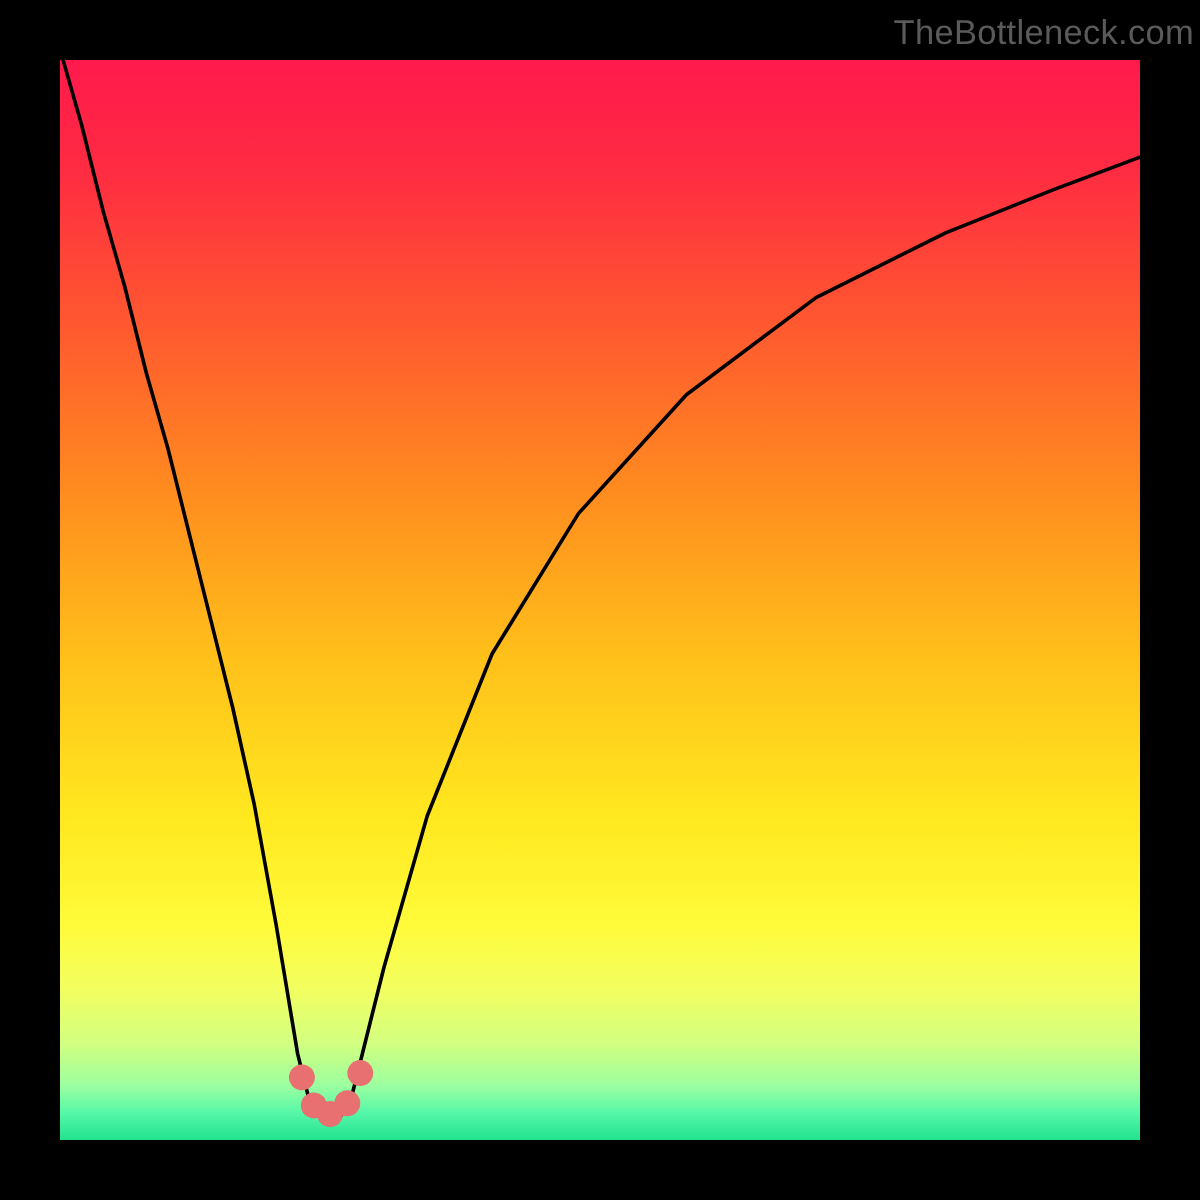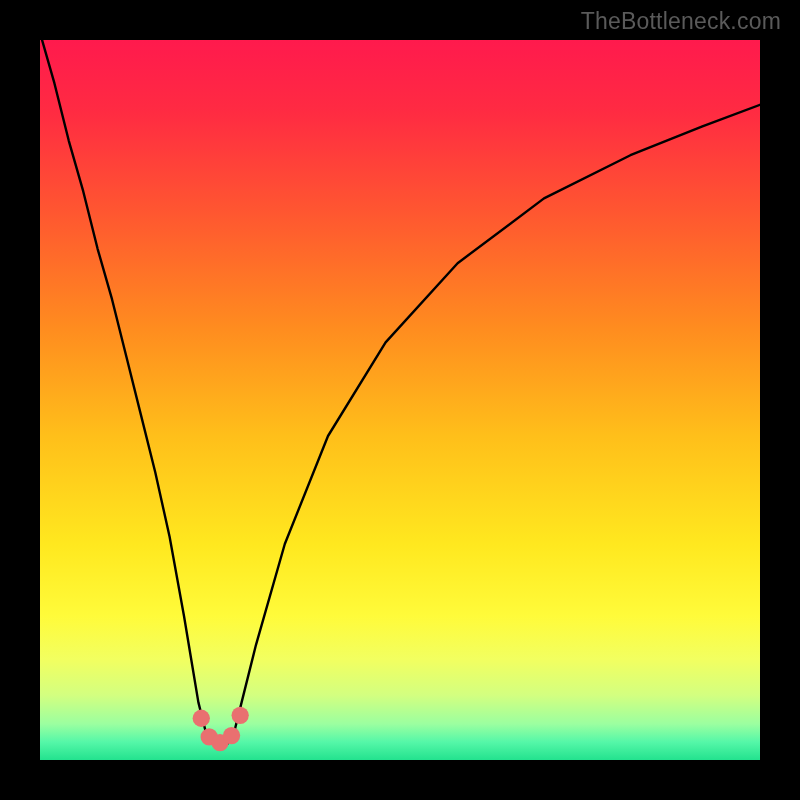--- a/index.html
+++ b/index.html
@@ -36,21 +36,21 @@
   .svg-curve {
     position: absolute;
     left: 0;
     top: 0;
     width: 100%;
     height: 100%;
   }
   .watermark {
     position: absolute;
     top: 8px;
-    right: 19px;
+    right: 4px;
     font-family: Arial, Helvetica, sans-serif;
     font-size: 23px;
     color: #5a5a5a;
     font-weight: 400;
     letter-spacing: 0.2px;
   }
 </style>
 </head>
 <body>
 

